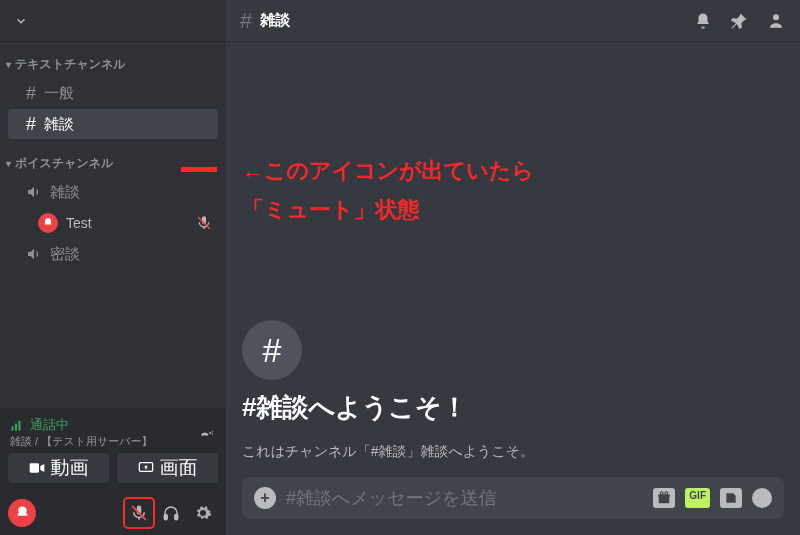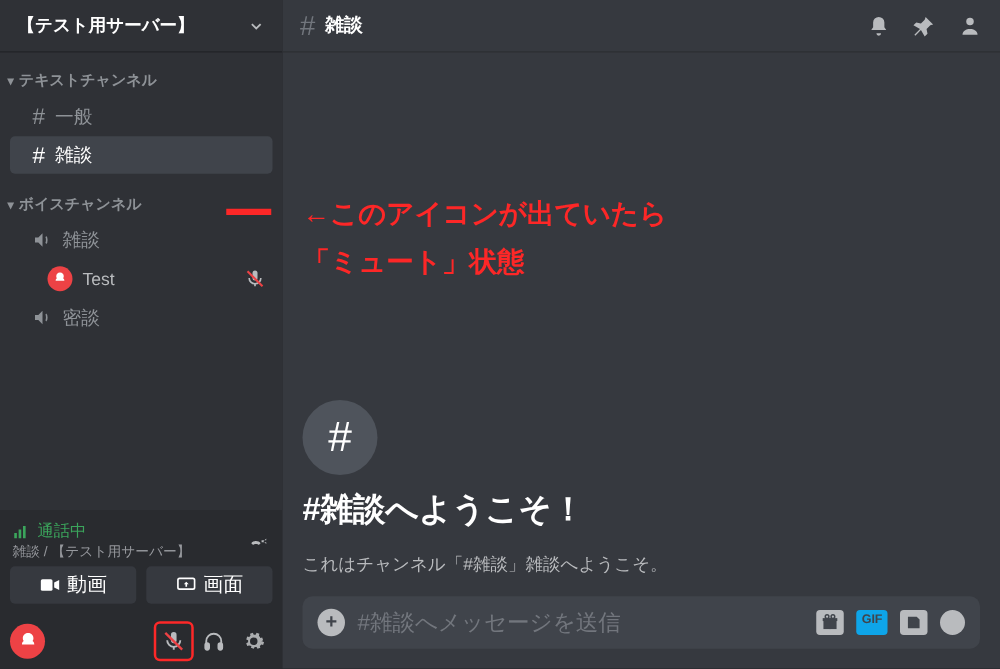--- a/index.html
+++ b/index.html
@@ -19,54 +19,53 @@
   .voice-user { display:flex; align-items:center; gap:8px; height:30px; padding:0 8px 0 38px; color:#b9bbbe; font-size:14px; position:relative; }
   .voice-user .av { width:20px; height:20px; border-radius:50%; background:#ed4245; display:flex; align-items:center; justify-content:center; color:#fff; }
   .voice-user .mute { position:absolute; right:14px; color:#b9bbbe; }
   .panel { background:#292b2f; }
   .voice-status { display:flex; align-items:center; justify-content:space-between; padding:8px 10px 4px; }
   .voice-status .txt { font-size:13px; }
   .voice-status .lbl { color:#3ba55c; font-weight:400; display:flex; align-items:center; gap:6px; }
   .voice-status .sub { color:#96989d; font-size:11px; }
   .voice-status .disc { color:#b9bbbe; cursor:pointer; }
   .voice-btns { display:flex; gap:8px; padding:0 8px 8px; }
-  .vbtn { flex:1; background:#36393f; height:30px; border-radius:4px; display:flex; align-items:center; justify-content:center; gap:6px; color:#fff; font-size:16px; cursor:pointer; }
+  .vbtn { flex:1; background:#36393f; height:30px; border-radius:4px; display:flex; align-items:center; justify-content:center; gap:6px; color:#fff; font-size:19px; cursor:pointer; }
   .user-panel { height:44px; display:flex; align-items:center; padding:0 8px; gap:6px; }
   .user-panel .av2 { width:28px; height:28px; border-radius:50%; background:#ed4245; display:flex; align-items:center; justify-content:center; color:#fff; position:relative; }
   .user-panel .icons { margin-left:auto; display:flex; align-items:center; gap:2px; }
   .up-icon { width:30px; height:30px; display:flex; align-items:center; justify-content:center; color:#b9bbbe; cursor:pointer; border-radius:4px; }
   .up-icon.muted-box { outline:2px solid #fd2828; outline-offset:-1px; }
   .main { flex:1; background:#36393f; display:flex; flex-direction:column; position:relative; }
   .m-header { height:42px; border-bottom:1px solid #2d2f33; display:flex; align-items:center; padding:0 14px; }
   .m-header .hash { color:#72767d; font-size:22px; margin-right:8px; }
   .m-header .name { color:#fff; font-size:15px; font-weight:600; }
   .m-header .right { margin-left:auto; display:flex; gap:18px; color:#b9bbbe; }
   .m-header .right .ic { cursor:pointer; }
   .m-body { flex:1; display:flex; flex-direction:column; justify-content:flex-end; padding:16px; }
   .welcome-badge { width:60px; height:60px; border-radius:50%; background:#4f545c; display:flex; align-items:center; justify-content:center; color:#fff; font-size:34px; margin-bottom:10px; }
   .welcome-title { color:#fff; font-size:26px; font-weight:800; margin-bottom:18px; }
   .welcome-sub { color:#b9bbbe; font-size:14px; margin-bottom:16px; }
   .composer { background:#40444b; border-radius:8px; height:42px; display:flex; align-items:center; padding:0 12px; gap:10px; }
   .composer .plus { width:22px; height:22px; border-radius:50%; background:#b9bbbe; color:#40444b; display:flex; align-items:center; justify-content:center; font-weight:800; cursor:pointer; }
   .composer .ph { color:#72767d; font-size:18px; flex:1; }
   .composer .r { display:flex; gap:10px; color:#b9bbbe; }
-  .composer .gif { background:#0ea5e9; color:#40444b; font-size:10px; font-weight:800; padding:2px 4px; border-radius:3px; }
+  .composer .gif { background:#bef264; color:#40444b; font-size:10px; font-weight:800; padding:2px 4px; border-radius:3px; }
   .composer .rbox { width:22px; height:20px; border-radius:3px; background:#b9bbbe; display:flex; align-items:center; justify-content:center; color:#40444b; cursor:pointer; }
   .composer .remoji { width:20px; height:20px; border-radius:50%; background:#b9bbbe; cursor:pointer; }
   .annotation { position:absolute; color:#fd2727; font-size:22px; font-weight:700; pointer-events:none; line-height:1.5; }
   .anno-dash { position:absolute; width:36px; height:5px; background:#fd2727; pointer-events:none; }
   svg { display:block; }
 </style>
 </head>
 <body>
 
 <div class="app">
   <div class="sidebar">
     <div class="server-header">
-      <span class="title">【テスト用サーバー】</span>
       <span class="chev">
         <svg width="14" height="14" viewBox="0 0 24 24" fill="none" stroke="currentColor" stroke-width="2.5">
             <path d="M6 9l6 6 6-6"></path>
           </svg>
       </span>
     </div>
 
     <div class="ch-scroll">
       <div class="ch-cat">
         <span class="arrow">▾</span>

